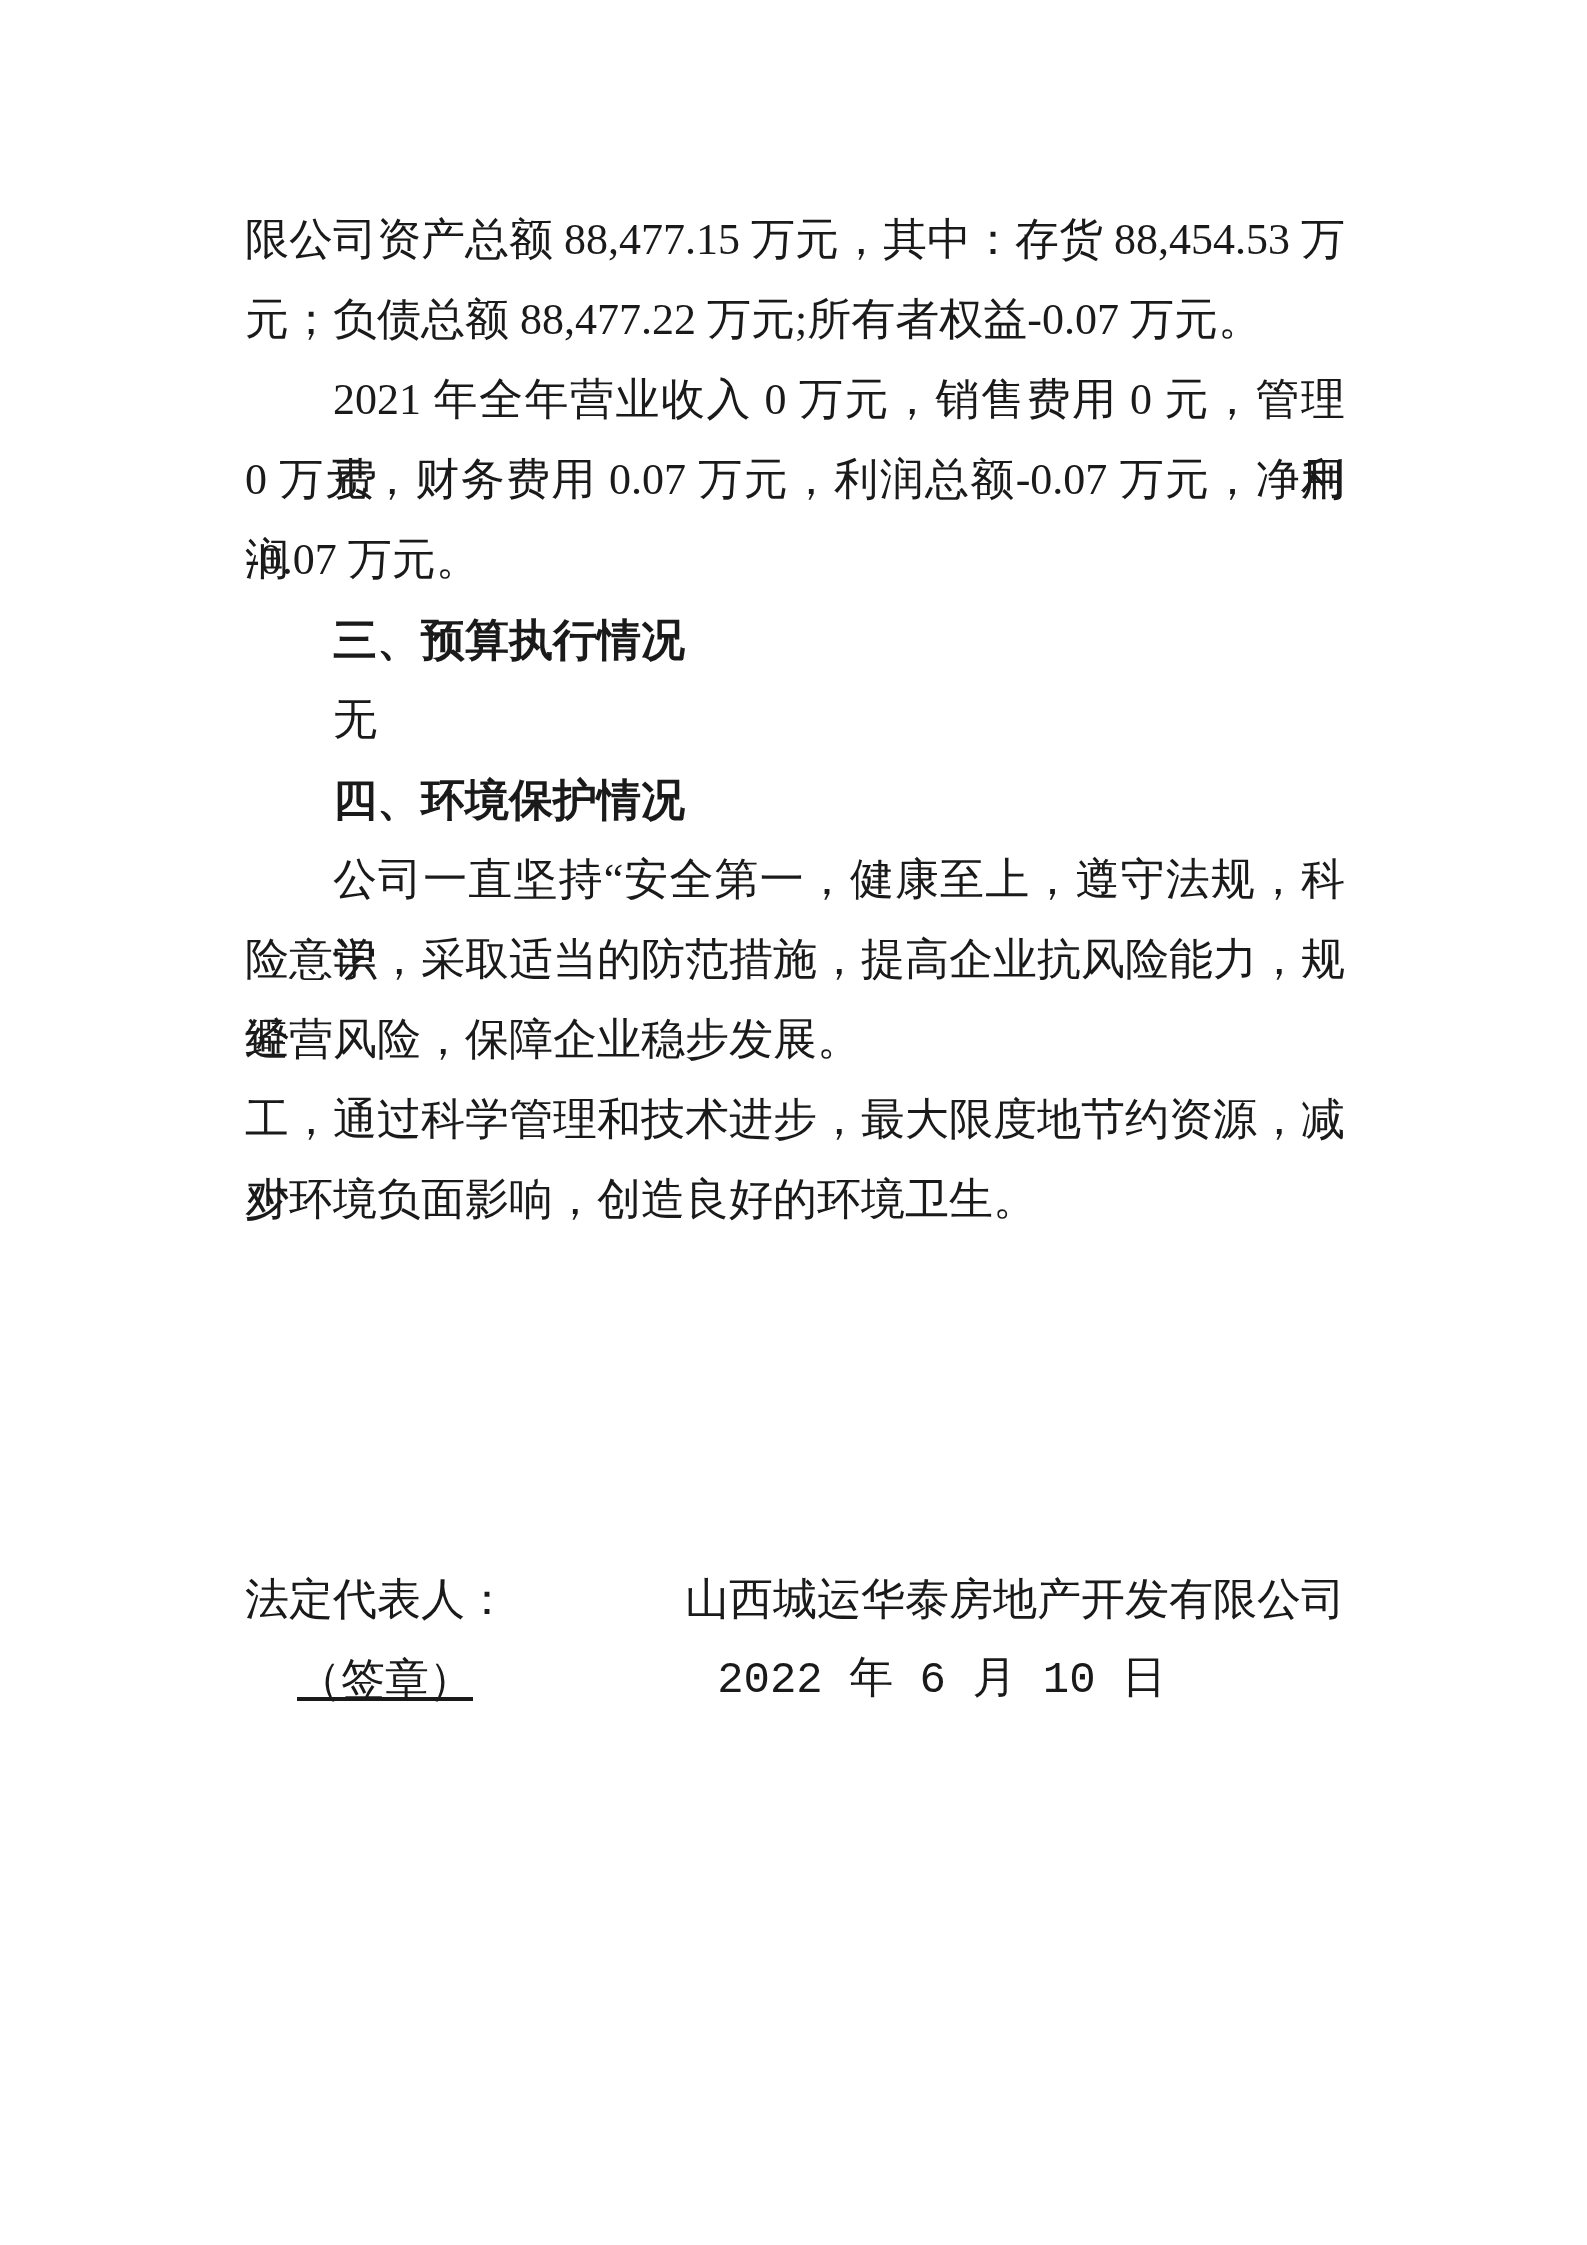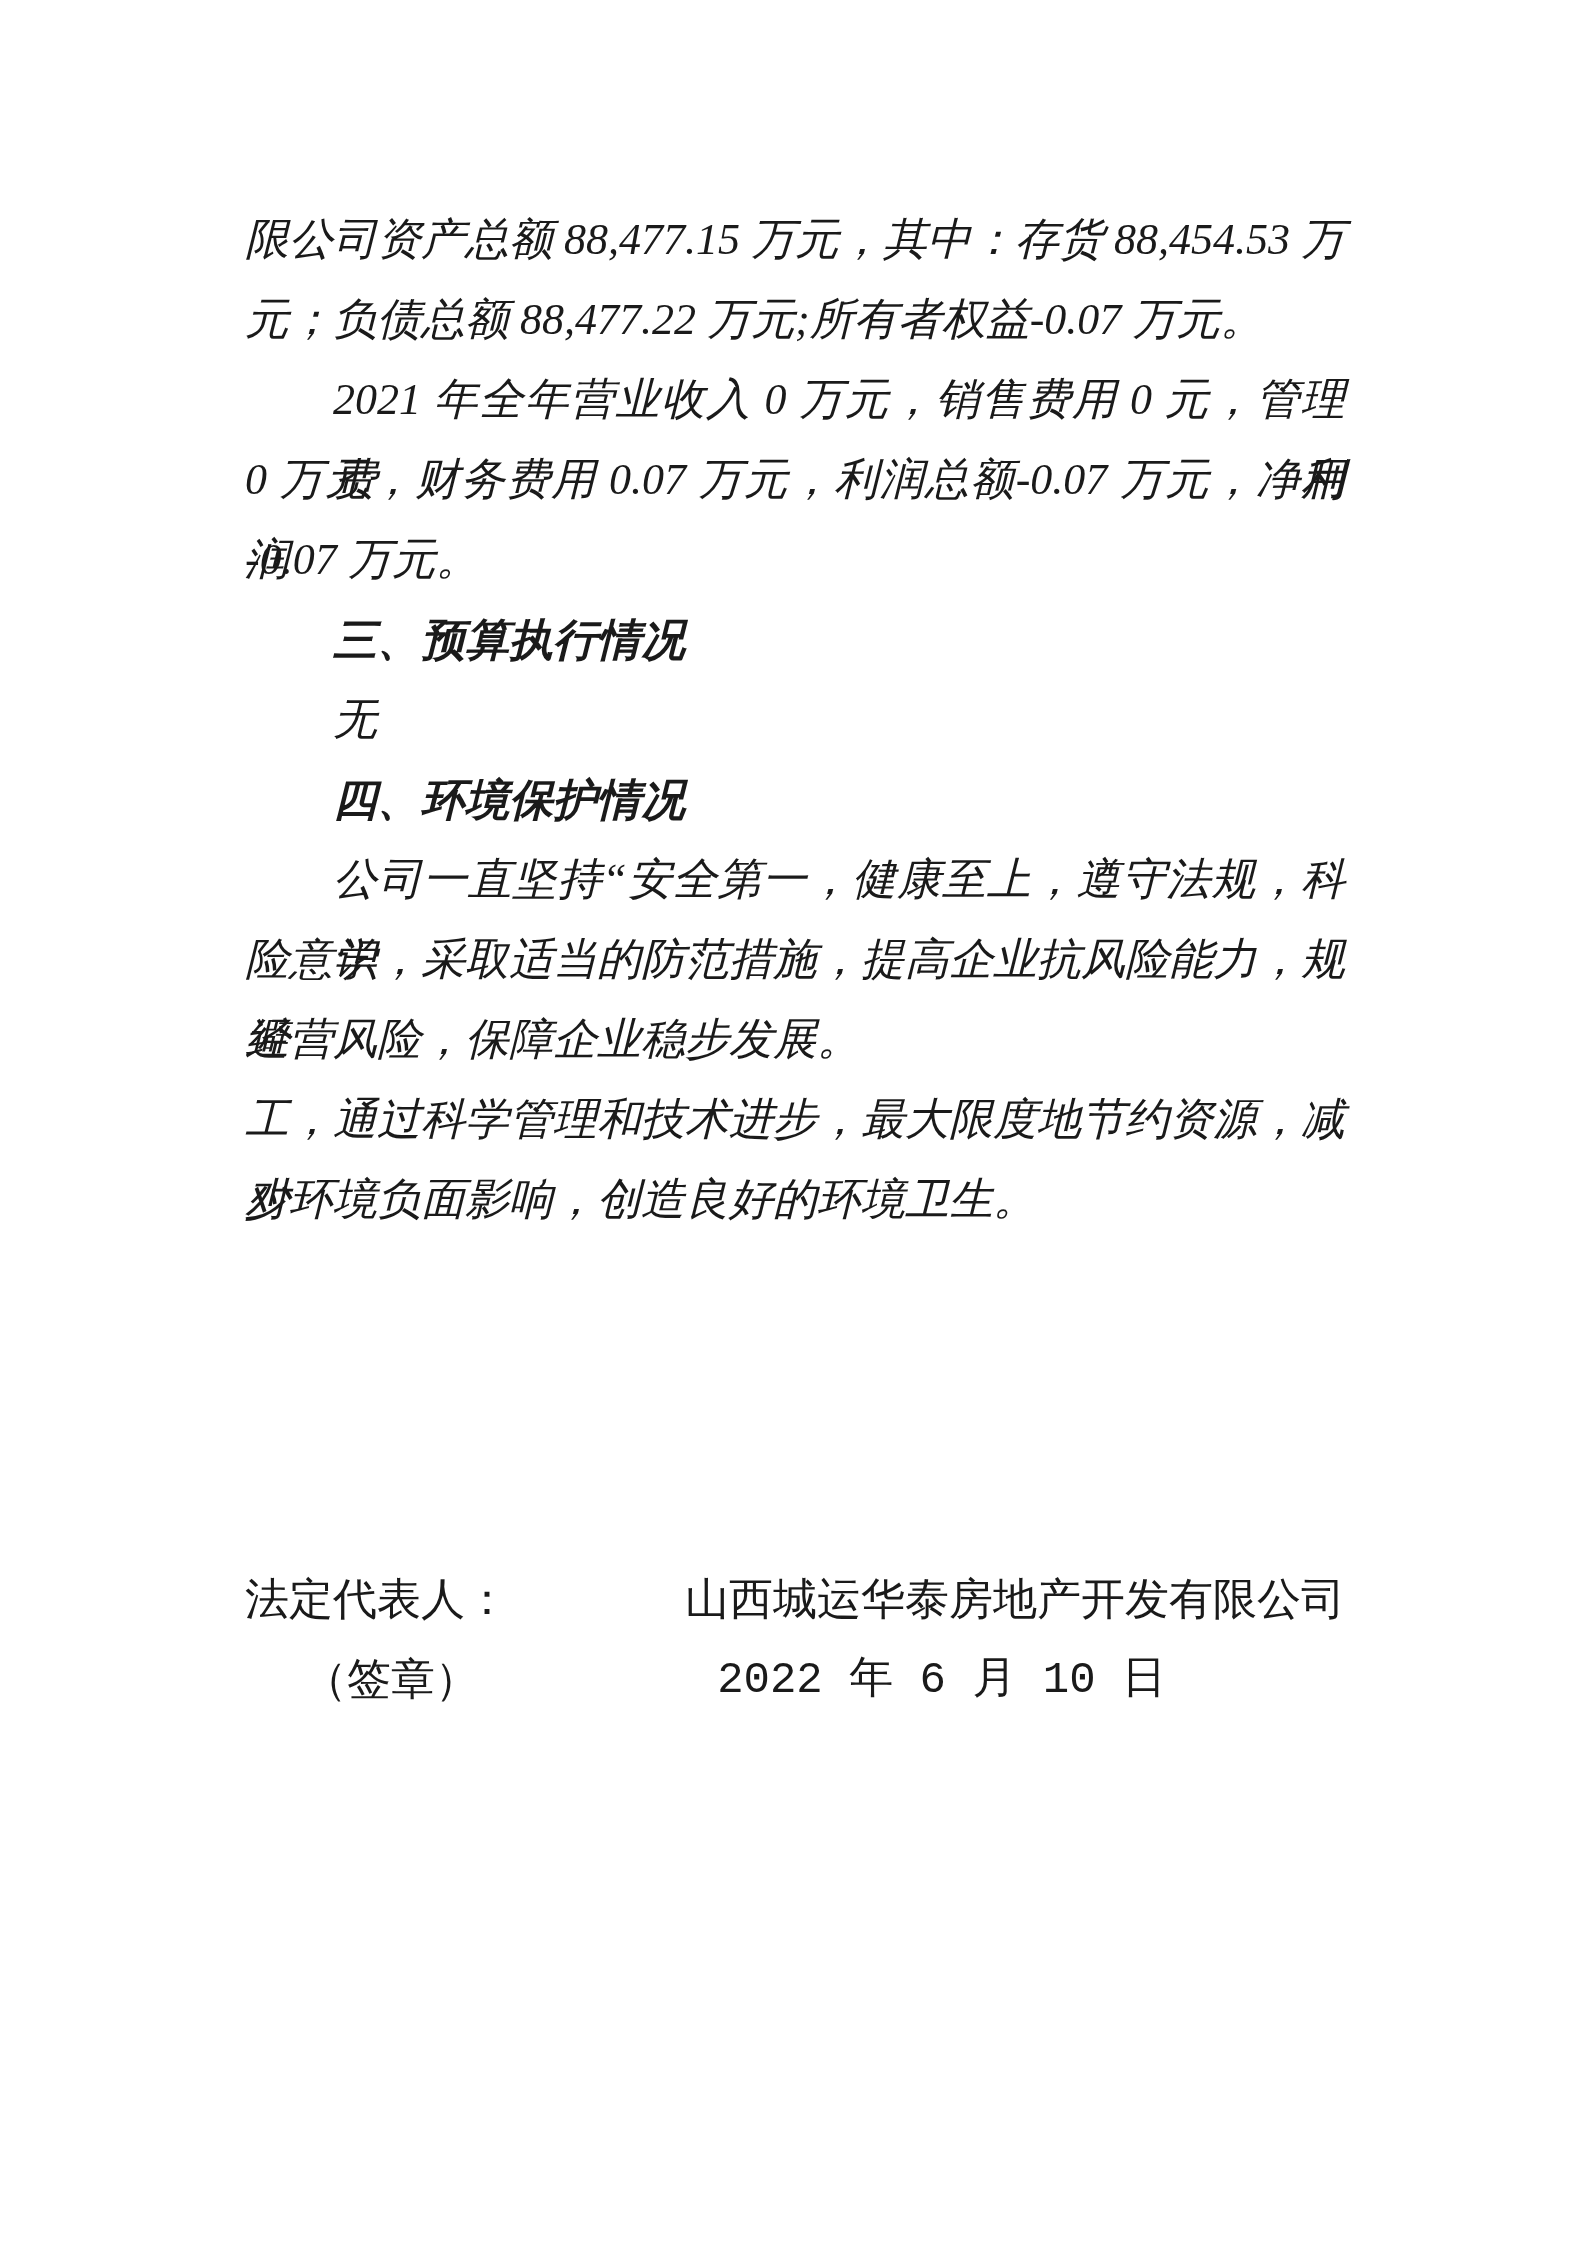--- a/index.html
+++ b/index.html
@@ -21,21 +21,20 @@
     position: absolute;
     left: 245px;
     top: 200px;
     width: 1100px;
   }
   .line {
     height: 80px;
     line-height: 80px;
     white-space: nowrap;
     text-align: left;
-    font-style: italic;
   }
   .line.justify {
     white-space: normal;
     text-align: justify;
     text-align-last: justify;
   }
   .line.indent {
     padding-left: 88px;
   }
   .line.heading {
@@ -59,24 +58,25 @@
   .sig-company {
     position: absolute;
     right: 0;
     top: 0;
     height: 80px;
     line-height: 80px;
     margin-left: 47px;
   }
   .sig-seal {
     position: absolute;
-    left: 58px;
+    left: 52px;
     top: 80px;
     height: 80px;
     line-height: 80px;
+    text-decoration: underline;
   }
   .sig-date {
     position: absolute;
     right: 179px;
     top: 80px;
     height: 80px;
     line-height: 80px;
     font-family: Liberation Mono, monospace;
   }
 </style>

